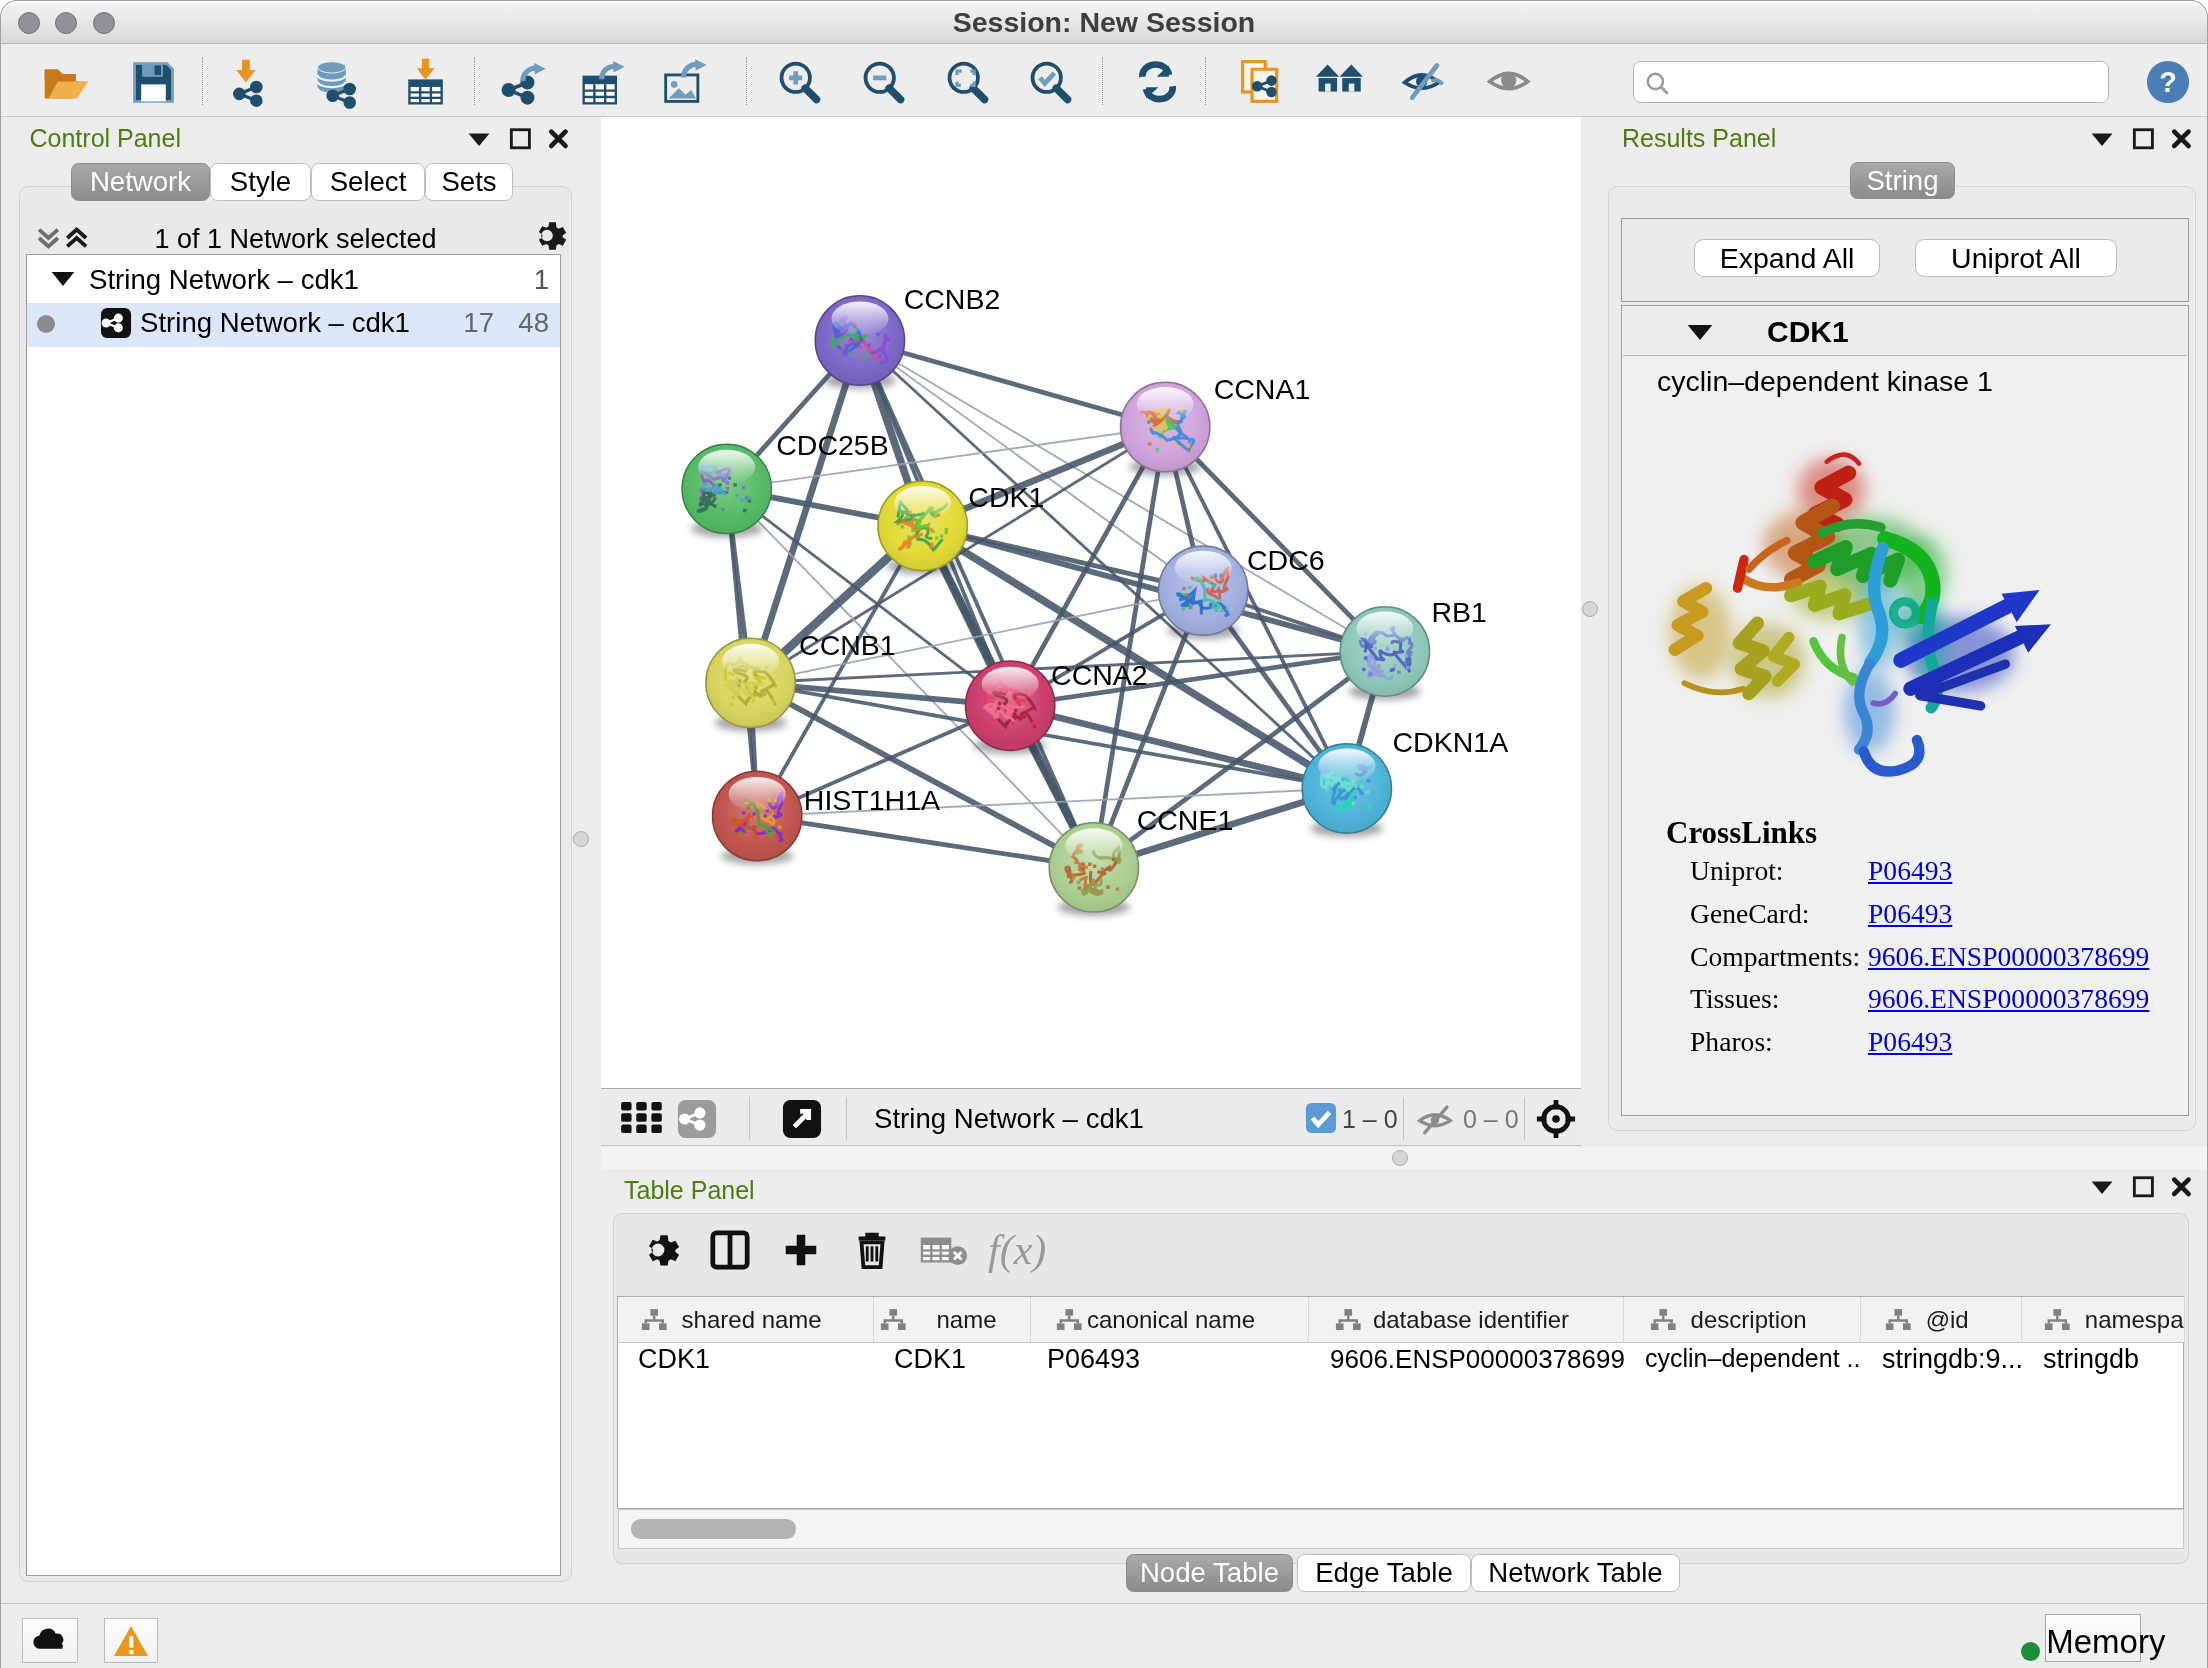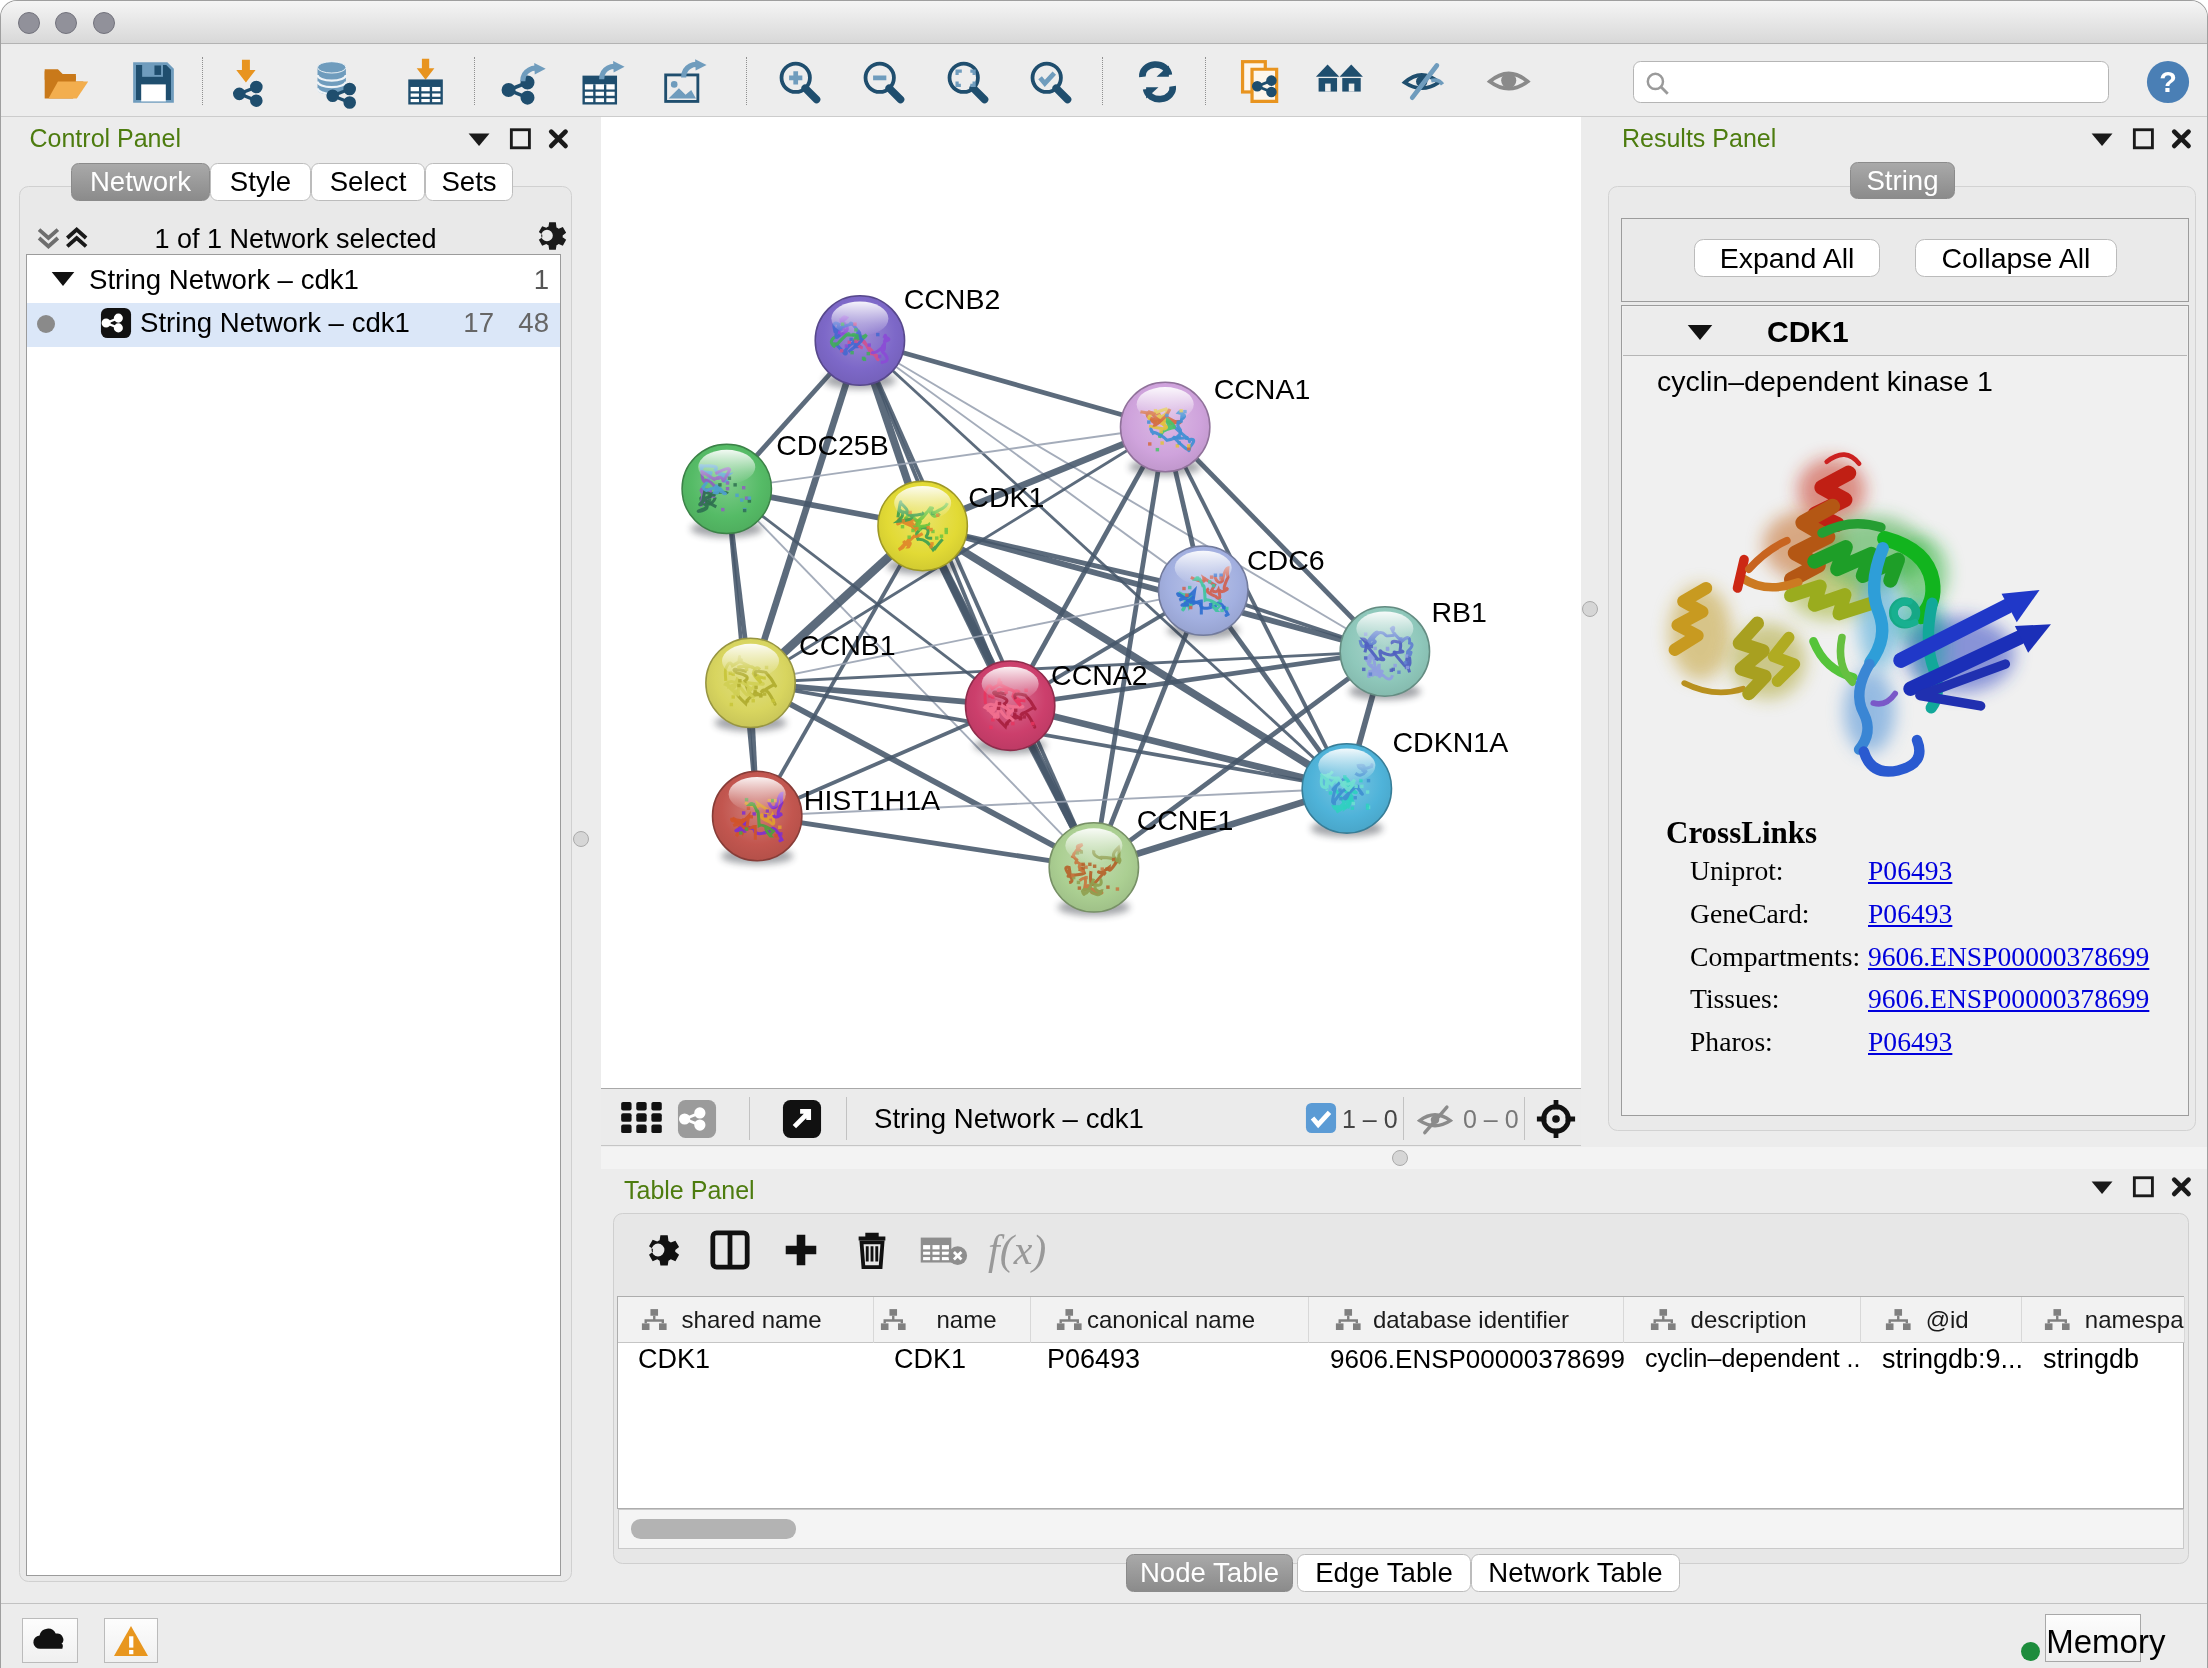--- a/index.html
+++ b/index.html
@@ -20,20 +20,21 @@
 .tab { position:absolute; z-index:6; display:flex; align-items:center; justify-content:center;
   font-size:27.6px; color:#000; background:#fff; border:1px solid #bcbcbc; border-radius:7.6px; height:38px; }
 .tabsel { background:linear-gradient(#a9a9a9,#8b8b8b); color:#fff; border-color:#8b8b8b; }
 a.link { color:#0000dd; text-decoration:underline; }
 </style></head><body>
 <div id="win">
     <div id="titlebar">
       <div class="tl" style="left:17px"></div>
       <div class="tl" style="left:54px"></div>
       <div class="tl" style="left:92px"></div>
+      <div id="title">Session: New Session</div>
     </div>
     <div id="toolbar">
       <div class="tbi" style="left:38px"><svg width="53" height="53" viewBox="0 0 56 56">
           <path d="M6 14 h14 l5 5 h14 v6 H6 z" fill="#c9791a"></path>
           <path d="M6 45 V16 h13 l5 5 h15 v6 h8 L36 45 Z" fill="#c9791a"></path>
           <path d="M10 45 L20 27 h32 L40 45 Z" fill="#f3ae4e"></path>
         </svg></div>
       <div class="tbi" style="left:126px"><svg width="53" height="53" viewBox="0 0 56 56">
           <path d="M8 8 h34 l6 6 v34 H8 Z" fill="#1f4e6e"></path>
           <path d="M8 8 h34 l6 6 v34 H8 Z" fill="none" stroke="#6f9cbd" stroke-width="3"></path>
@@ -819,21 +820,21 @@
     <div class="abs paneltitle" style="left:1621px;top:123px">Results Panel</div>
     <svg class="abs" style="left:2083px;top:124px" width="114" height="28.5" viewBox="0 0 120 30">
       <path d="M8 9 l22 0 l-11 13 Z" fill="#1a1a1a"></path>
       <rect x="53" y="5" width="19" height="19" fill="none" stroke="#1a1a1a" stroke-width="3"></rect>
       <path d="M95 7 L110 22 M110 7 L95 22" stroke="#1a1a1a" stroke-width="5" stroke-linecap="round"></path>
     </svg>
     <div class="tab tabsel" style="left:1849px;top:161px;width:105px;height:37px">String</div>
     <div class="abs" style="left:1607px;top:185px;width:588px;height:945px;background:#eaeaea;border:1px solid #d2d2d2;border-radius:9.5px"></div>
     <div class="abs" style="left:1620px;top:217px;width:568px;height:84px;background:#eaeaea;border:1px solid #9c9c9c"></div>
     <div class="abs" style="left:1693px;top:238px;width:186px;height:38px;background:#fff;border:1px solid #bbb;border-radius:9.5px;display:flex;align-items:center;justify-content:center;font-size:28.5px">Expand All</div>
-    <div class="abs" style="left:1914px;top:238px;width:202px;height:38px;background:#fff;border:1px solid #bbb;border-radius:9.5px;display:flex;align-items:center;justify-content:center;font-size:28.5px">Collapse All</div>
+    <div class="abs" style="left:1914px;top:238px;width:202px;height:38px;background:#fff;border:1px solid #bbb;border-radius:9.5px;display:flex;align-items:center;justify-content:center;font-size:28.5px">Uniprot All</div>
     <div class="abs" style="left:1620px;top:304px;width:568px;height:811px;background:#f0f0f0;border:1px solid #9c9c9c"></div>
     <div class="abs" style="left:1622px;top:306px;width:564px;height:49px;background:#ececec;border-bottom:1px solid #b5b5b5"></div>
     <svg class="abs" style="left:1682px;top:318px" width="34" height="27" viewBox="0 0 36 28">
       <path d="M5 6 l26 0 l-13 16 Z" fill="#111"></path>
     </svg>
     <div class="abs" style="left:1766px;top:314px;font-size:30px;font-weight:bold">CDK1</div>
     <div class="abs" style="left:1656px;top:364px;font-size:28.5px">cyclin–dependent kinase 1</div>
     <div class="abs" style="left:1645px;top:418px"><svg width="428" height="418" viewBox="0 0 450 440">
         <defs>
           <filter id="pblur" x="-60%" y="-60%" width="220%" height="220%">

